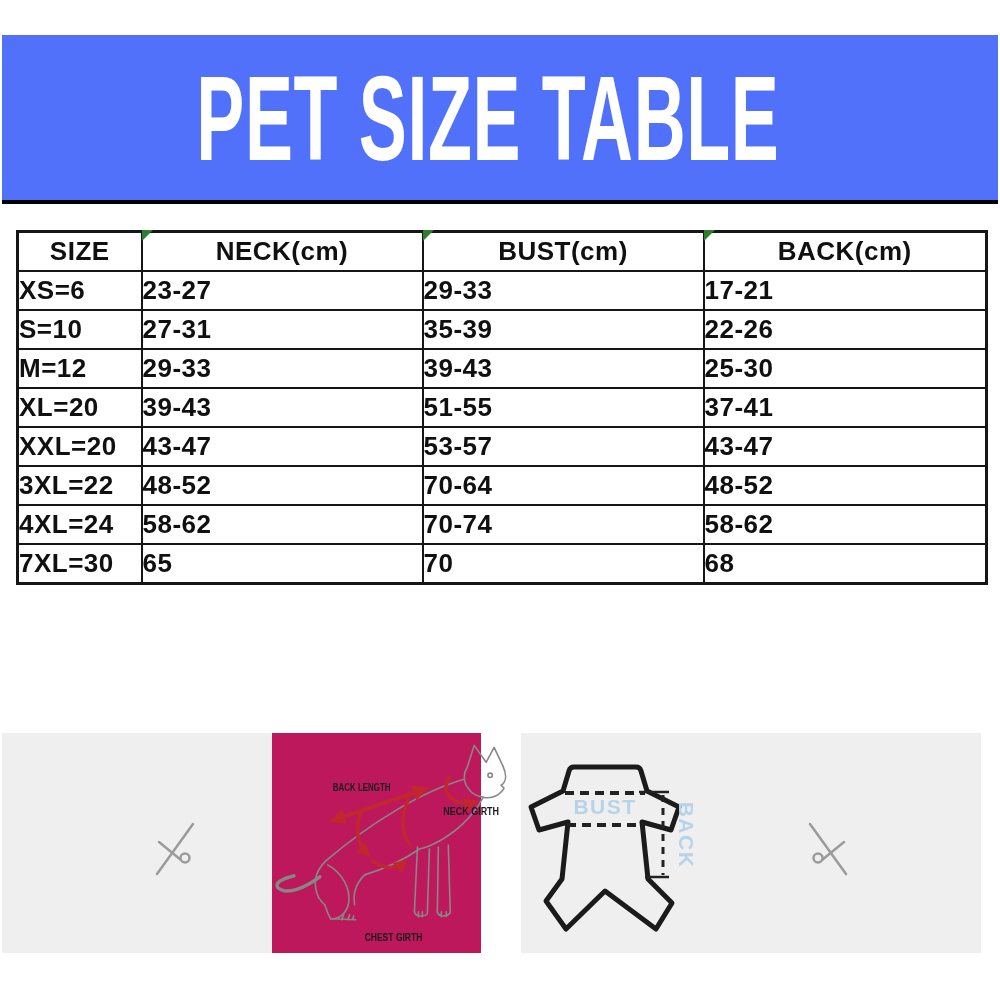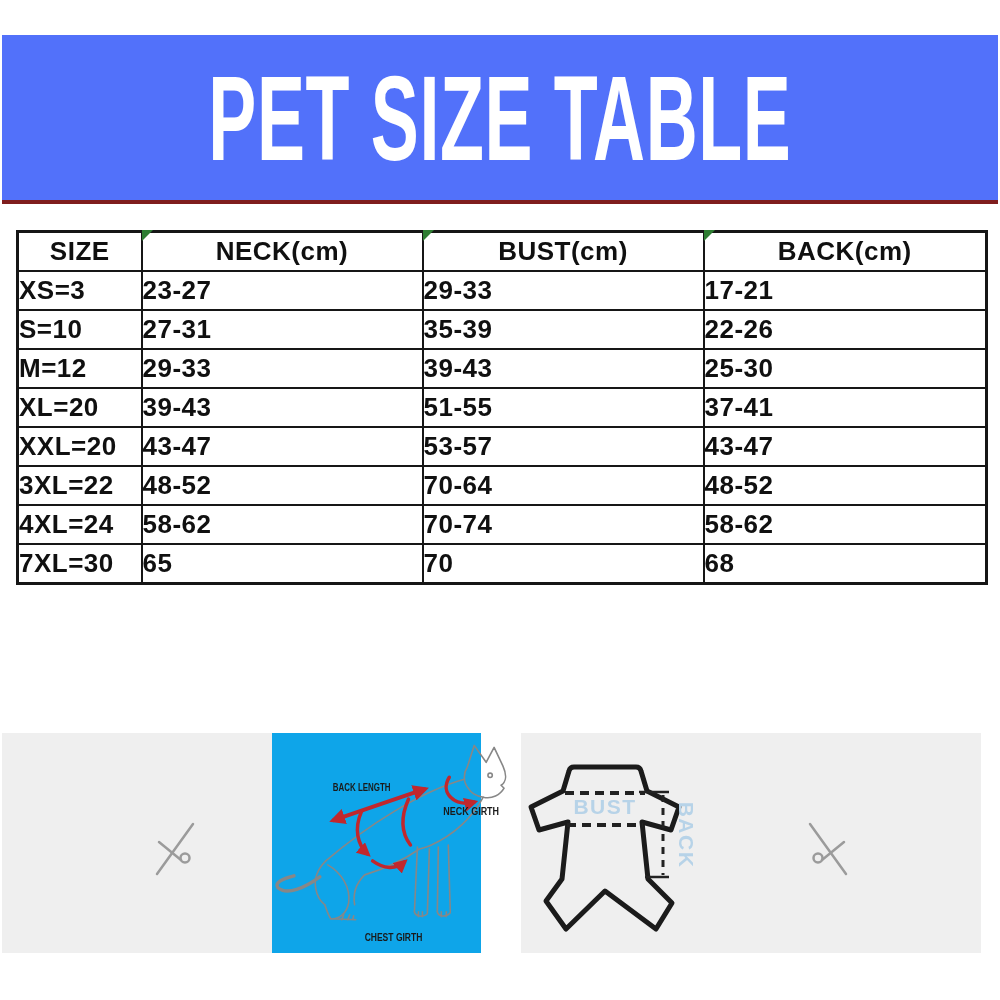--- a/index.html
+++ b/index.html
@@ -3,22 +3,22 @@
 <meta charset="utf-8">
 <style>
   html,body{margin:0;padding:0;}
   body{
     width:1000px;height:1000px;position:relative;overflow:hidden;
     background:#ffffff;font-family:"Liberation Sans",sans-serif;
   }
   
   .banner{
     position:absolute;left:2px;right:2px;top:35px;height:165px;
-    background:#5271fa;border-bottom:4px solid #7f1d1d;
-    display:flex;align-items:center;justify-content:center;overflow:hidden;
+    background:#5271fa;border-bottom:4px solid #000000;
+    display:flex;align-items:center;justify-content:flex-start;overflow:hidden;
   }
   .banner h1{
     margin:0;color:#ffffff;font-size:120px;font-weight:700;line-height:1;
     letter-spacing:1px;white-space:nowrap;transform:scaleX(0.60);
   }
   
   .size-table{
     position:absolute;left:16px;top:230px;width:969px;
     border-collapse:collapse;table-layout:fixed;
     border:3px solid #161616;
@@ -29,21 +29,21 @@
     padding:0;position:relative;letter-spacing:0.5px;
   }
   .corner-flag{
     position:absolute;top:-3px;left:-1px;width:0;height:0;
     border-top:11px solid #2e7d32;border-right:11px solid transparent;
   }
   
   .panel{position:absolute;top:733px;height:220px;}
   .panel-gray{background:#efefef;}
   .panel-left{left:2px;width:270px;}
-  .panel-cat{left:272px;width:209px;background:#0ea5e9;}
+  .panel-cat{left:272px;width:209px;background:#be185d;}
   .panel-right{left:521px;width:460px;}
   .broken-icon{position:absolute;top:812px;width:70px;height:70px;}
   .broken-icon.left{left:135px;}
   .broken-icon.right{left:798px;}
   svg text{font-family:"Liberation Sans",sans-serif;}
 </style>
 </head>
 <body>
 
 <div class="banner">
@@ -60,21 +60,21 @@
   <thead>
     <tr>
       <th><span>SIZE</span></th>
       <th><span class="corner-flag"></span><span>NECK(cm)</span></th>
       <th><span class="corner-flag"></span><span>BUST(cm)</span></th>
       <th><span class="corner-flag"></span><span>BACK(cm)</span></th>
     </tr>
   </thead>
   <tbody>
       <tr>
-    <td>XS=3</td>
+    <td>XS=6</td>
     <td>23-27</td>
     <td>29-33</td>
     <td>17-21</td>
   </tr>
       <tr>
     <td>S=10</td>
     <td>27-31</td>
     <td>35-39</td>
     <td>22-26</td>
   </tr>

